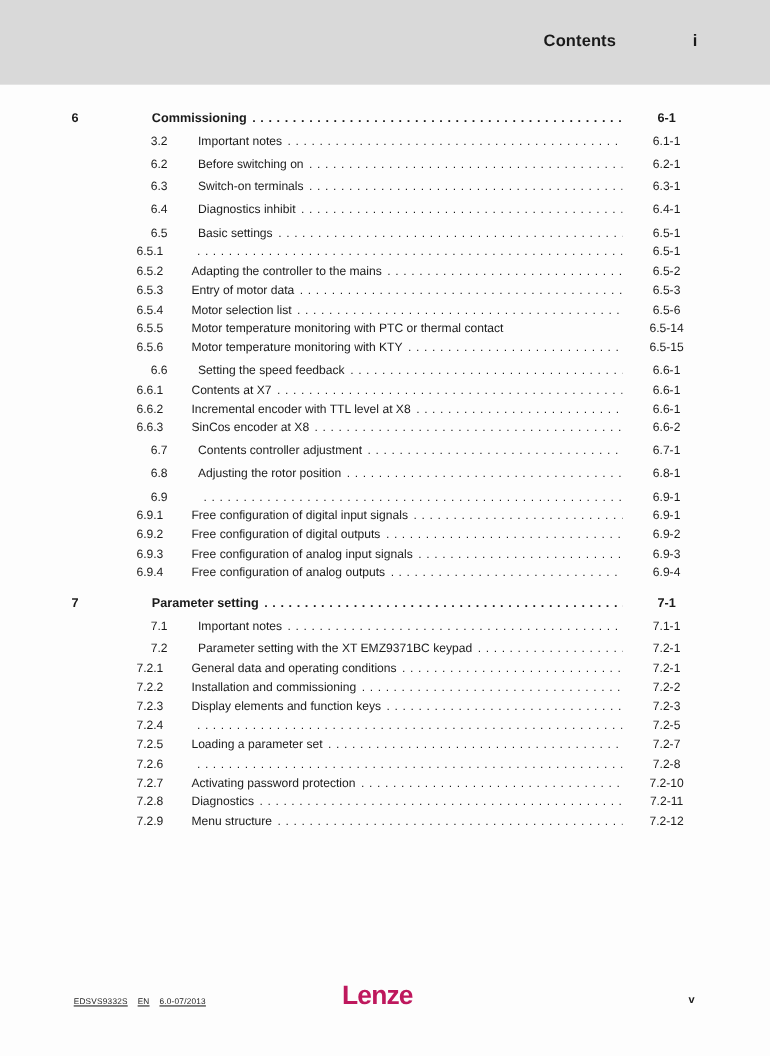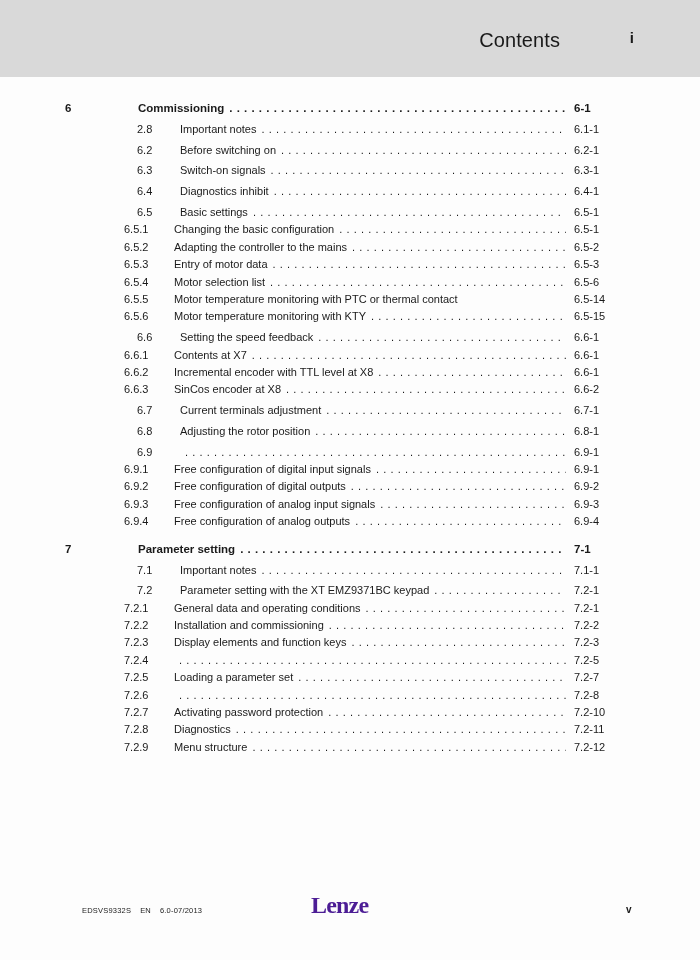--- a/index.html
+++ b/index.html
@@ -19,21 +19,21 @@
   }
 
   
   .band {
     position: absolute; top: 0; left: 0;
     width: 700px; height: 77px;
     background: var(--band);
   }
   .band .contents-title {
     position: absolute; top: 29px; right: 140px;
-    font-size: 20px; font-weight: normal; letter-spacing: 0.1px;
+    font-size: 15px; font-weight: bold; letter-spacing: 0.1px;
   }
   .band .page-marker {
     position: absolute; top: 29px; right: 66px;
     font-size: 15px; font-weight: bold;
   }
 
   
   .toc {
     position: absolute; top: 100px; left: 65px;
     width: 573px;
@@ -46,44 +46,43 @@
   }
   .row .num   { flex: none; white-space: nowrap; }
   .row .title { flex: none; white-space: nowrap; }
   .row .dots  {
     flex: 1 1 auto; min-width: 0;
     overflow: hidden; white-space: nowrap;
     letter-spacing: 4.2px; padding-left: 5px;
   }
   .row .page  {
     flex: none; width: 64px; padding-left: 8px;
-    text-align: left; white-space: nowrap;
+    text-align: center; white-space: nowrap;
   }
   .row.chapter {
     font-weight: bold; font-size: 11.5px;
     margin-top: 10px; margin-bottom: 3.5px;
   }
   .toc .row.chapter:first-child { margin-top: 0; }
   .row.chapter .num { width: 73px; }
   .row.level2 { margin-top: 3.4px; }
   .row.level2 .num { margin-left: 72px;  width: 43px; }
   .row.level3 .num { margin-left: 59px; width: 50px; }
 
   
   .footer-doc {
-    position: absolute; left: 82px; top: 906px;
-    font-size: 7.5px; letter-spacing: 0.2px; color: #222;
+    position: absolute; left: 67px; top: 906px;
+    font-size: 7.5px; letter-spacing: 0.2px; color: #222; text-decoration: underline;
   }
   .footer-doc span { margin-right: 9px; }
   .footer-doc span:last-child { margin-right: 0; }
   .logo {
     position: absolute; left: 311px; top: 892px;
     font-size: 24px; font-weight: 800; letter-spacing: -0.8px;
-    color: #4c1d95;
-    font-family: Liberation Serif, serif;
+    color: #be185d;
   }
   .footer-page {
     position: absolute; left: 626px; top: 904px;
     font-size: 10px; font-weight: bold;
   }
 </style>
 </head>
 <body>
 
 <div class="band">
@@ -92,52 +91,51 @@
 </div>
 
 <div class="toc">
     <div class="row chapter">
     <span class="num">6</span>
     <span class="title">Commissioning</span>
     <span class="dots" aria-hidden="true">....................................................................................................</span>
     <span class="page">6-1</span>
   </div>
     <div class="row level2">
-    <span class="num">2.8</span>
+    <span class="num">3.2</span>
     <span class="title">Important notes</span>
     <span class="dots" aria-hidden="true">....................................................................................................</span>
     <span class="page">6.1-1</span>
   </div>
     <div class="row level2">
     <span class="num">6.2</span>
     <span class="title">Before switching on</span>
     <span class="dots" aria-hidden="true">....................................................................................................</span>
     <span class="page">6.2-1</span>
   </div>
     <div class="row level2">
     <span class="num">6.3</span>
-    <span class="title">Switch-on signals</span>
+    <span class="title">Switch-on terminals</span>
     <span class="dots" aria-hidden="true">....................................................................................................</span>
     <span class="page">6.3-1</span>
   </div>
     <div class="row level2">
     <span class="num">6.4</span>
     <span class="title">Diagnostics inhibit</span>
     <span class="dots" aria-hidden="true">....................................................................................................</span>
     <span class="page">6.4-1</span>
   </div>
     <div class="row level2">
     <span class="num">6.5</span>
     <span class="title">Basic settings</span>
     <span class="dots" aria-hidden="true">....................................................................................................</span>
     <span class="page">6.5-1</span>
   </div>
     <div class="row level3">
     <span class="num">6.5.1</span>
-    <span class="title">Changing the basic configuration</span>
     <span class="dots" aria-hidden="true">....................................................................................................</span>
     <span class="page">6.5-1</span>
   </div>
     <div class="row level3">
     <span class="num">6.5.2</span>
     <span class="title">Adapting the controller to the mains</span>
     <span class="dots" aria-hidden="true">....................................................................................................</span>
     <span class="page">6.5-2</span>
   </div>
     <div class="row level3">
@@ -183,21 +181,21 @@
     <span class="page">6.6-1</span>
   </div>
     <div class="row level3">
     <span class="num">6.6.3</span>
     <span class="title">SinCos encoder at X8</span>
     <span class="dots" aria-hidden="true">....................................................................................................</span>
     <span class="page">6.6-2</span>
   </div>
     <div class="row level2">
     <span class="num">6.7</span>
-    <span class="title">Current terminals adjustment</span>
+    <span class="title">Contents controller adjustment</span>
     <span class="dots" aria-hidden="true">....................................................................................................</span>
     <span class="page">6.7-1</span>
   </div>
     <div class="row level2">
     <span class="num">6.8</span>
     <span class="title">Adjusting the rotor position</span>
     <span class="dots" aria-hidden="true">....................................................................................................</span>
     <span class="page">6.8-1</span>
   </div>
     <div class="row level2">

